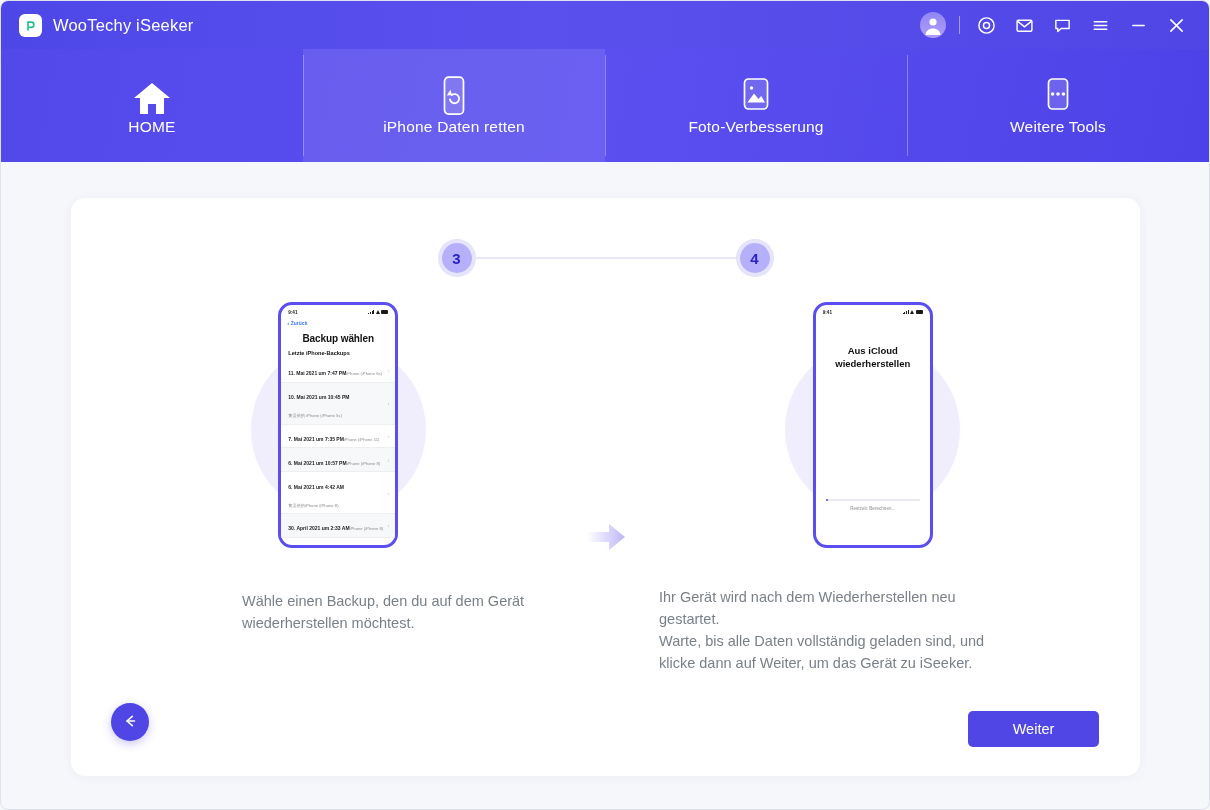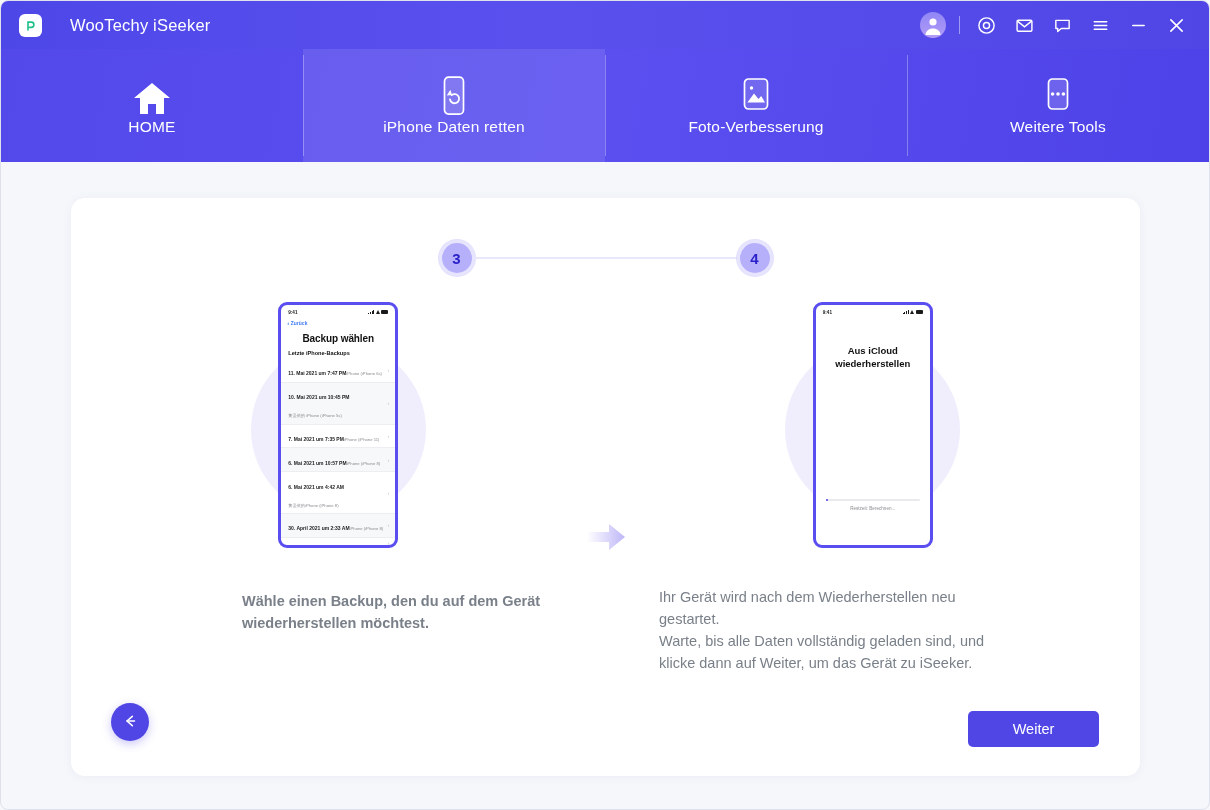--- a/index.html
+++ b/index.html
@@ -19,21 +19,21 @@
   }
 
   
   .titlebar {
     position: relative;
     height: 48px;
     background: linear-gradient(90deg, #4e47e8 0%, #5a50ee 45%, #4f46e5 100%);
     display: flex; align-items: center;
     padding: 0 14px 0 18px;
   }
-  .brand { display: flex; align-items: center; gap: 28px; }
+  .brand { display: flex; align-items: center; gap: 11px; }
   .logo {
     width: 23px; height: 23px; border-radius: 6px;
     background: #ffffff;
     display: flex; align-items: center; justify-content: center;
   }
   .logo svg { display: block; }
   .brand-name {
     color: #ffffff; font-size: 16.5px; letter-spacing: .2px;
   }
   .tb-right {
@@ -124,21 +124,21 @@
     width: 175px; height: 175px; border-radius: 50%;
     background: #f0eefd;
     top: 48px;
   }
 
   
   .phone {
     position: relative;
     width: 120px; height: 246px;
     border: 3.5px solid #5b4ef0;
-    border-radius: 9px;
+    border-radius: 14px;
     background: #ffffff;
     overflow: hidden;
   }
   .notch {
     position: absolute; left: 50%; transform: translateX(-50%);
     top: 0; width: 46px; height: 10px;
     background: #ffffff;
     border-bottom-left-radius: 7px; border-bottom-right-radius: 7px;
     z-index: 4;
   }
@@ -462,21 +462,21 @@
                 <div class="prog-fill" style="width: 2%;"></div>
               </div>
               <div class="prog-label">Restzeit: Berechnen...</div>
             </div>
           </div>
         </div>
       </div>
 
     </div>
 
-    <div class="desc desc-left" style="white-space: pre-line; font-weight: bold;">Wähle einen Backup, den du auf dem Gerät wiederherstellen möchtest.</div>
+    <div class="desc desc-left" style="white-space: pre-line;">Wähle einen Backup, den du auf dem Gerät wiederherstellen möchtest.</div>
     <div class="desc desc-right" style="white-space: pre-line;">Ihr Gerät wird nach dem Wiederherstellen neu gestartet.
 Warte, bis alle Daten vollständig geladen sind, und klicke dann auf Weiter, um das Gerät zu iSeeker.</div>
 
     <button class="back-btn">
       <span>
         <svg width="18" height="18" viewBox="0 0 20 20" fill="none" stroke="#ffffff" stroke-width="1.7" stroke-linecap="round" stroke-linejoin="round">
           <path d="M12.6 4.8 L6.6 10 L12.6 15.2"></path>
           <path d="M6.8 10 H15"></path>
         </svg>
       </span>

